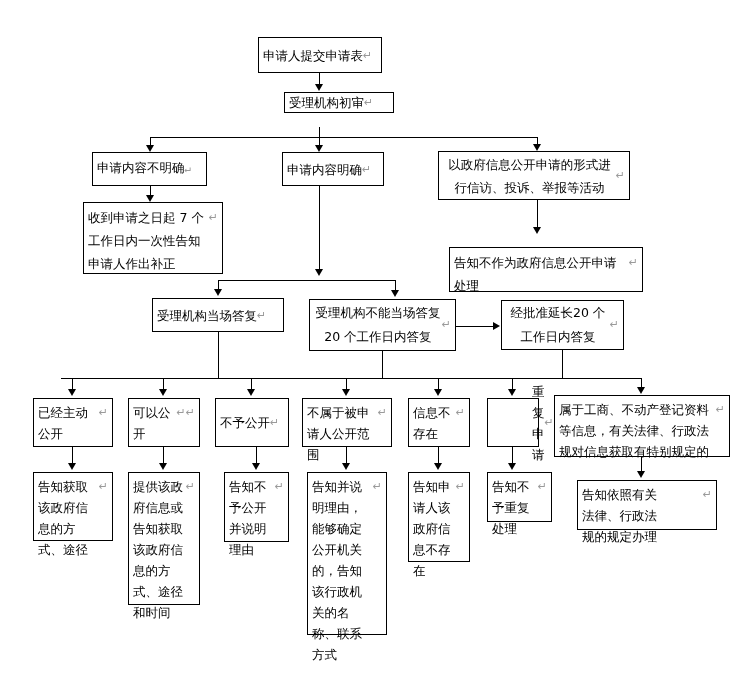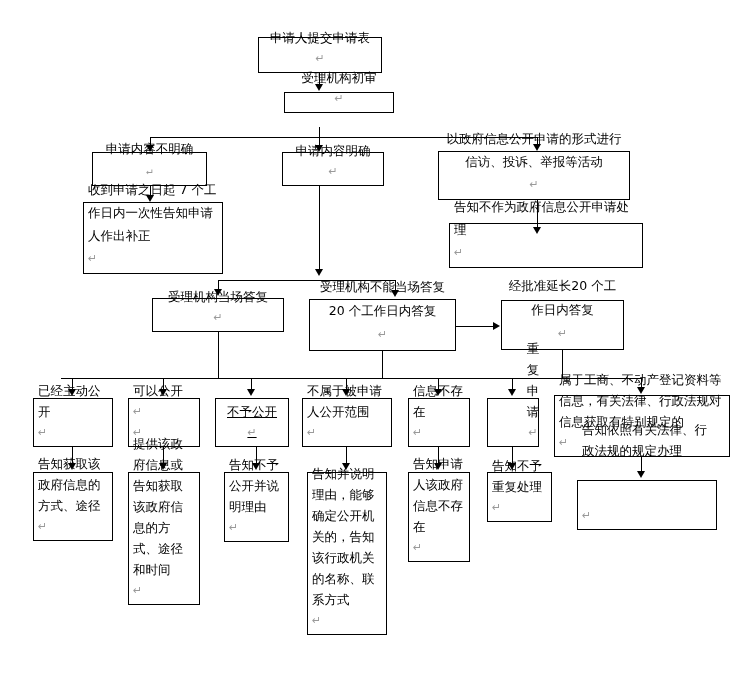--- a/index.html
+++ b/index.html
@@ -18,22 +18,21 @@
     position:absolute;
     box-sizing:border-box;
     border:1px solid #000000;
     background:#ffffff;
     color:#000000;
     font-size:12.5px;
     line-height:21px;
     text-align:center;
     padding:3px 4px;
     display:flex;
-    flex-direction:column;
-    justify-content:flex-end;
+    justify-content:flex-start;
     align-items:center;
     white-space:pre-line;
     letter-spacing:0px;
   }
   .node .pilcrow{
     color:#9a9a9a;
     font-size:11px;
   }
   
   .ln{position:absolute;background:#000000;}
@@ -75,21 +74,21 @@
   </div>
 
   <div class="node" style="left:438px;top:151px;width:192px;height:49px;line-height:23px;">
     <span>以政府信息公开申请的形式进行信访、投诉、举报等活动</span><span class="pilcrow">↵</span>
   </div>
 
   <div class="node" style="left:83px;top:202px;width:140px;height:72px;line-height:23px;text-align:left;align-items:flex-start;">
     <span>收到申请之日起 7 个工作日内一次性告知申请人作出补正</span><span class="pilcrow">↵</span>
   </div>
 
-  <div class="node" style="left:449px;top:223px;width:194px;height:45px;line-height:23px;text-align:left;align-items:flex-start;">
+  <div class="node" style="left:449px;top:247px;width:194px;height:45px;line-height:23px;text-align:left;align-items:flex-start;">
     <span>告知不作为政府信息公开申请处理</span><span class="pilcrow">↵</span>
   </div>
 
   <div class="node" style="left:152px;top:298px;width:132px;height:34px;">
     <span>受理机构当场答复</span><span class="pilcrow">↵</span>
   </div>
 
   <div class="node" style="left:309px;top:299px;width:147px;height:52px;line-height:24px;">
     <span>受理机构不能当场答复20 个工作日内答复</span><span class="pilcrow">↵</span>
   </div>
@@ -100,21 +99,21 @@
 
   <div class="node" style="left:33px;top:398px;width:80px;height:49px;text-align:left;align-items:flex-start;">
     <span>已经主动公开</span><span class="pilcrow">↵</span>
   </div>
 
   <div class="node" style="left:128px;top:398px;width:72px;height:49px;text-align:left;align-items:flex-start;">
     <span>可以公开</span><span class="pilcrow">↵</span>
     <span class="pilcrow">↵</span>
   </div>
 
-  <div class="node" style="left:215px;top:398px;width:74px;height:49px;text-decoration:underline;">
+  <div class="node" style="left:215px;top:398px;width:74px;height:49px;">
     <span>不予公开</span><span class="pilcrow">↵</span>
   </div>
 
   <div class="node" style="left:302px;top:398px;width:90px;height:49px;text-align:left;align-items:flex-start;">
     <span>不属于被申请人公开范围</span><span class="pilcrow">↵</span>
   </div>
 
   <div class="node" style="left:408px;top:398px;width:62px;height:49px;text-align:left;align-items:flex-start;">
     <span>信息不存在</span><span class="pilcrow">↵</span>
   </div>

